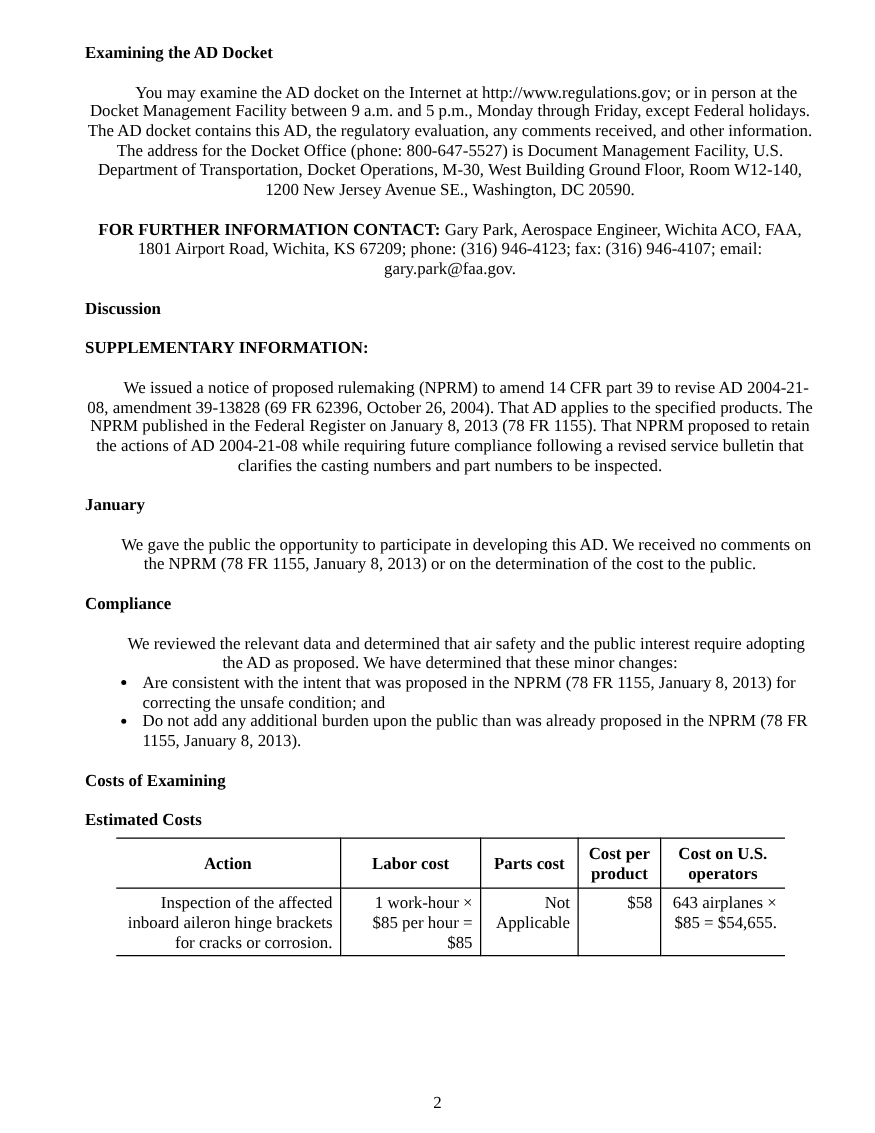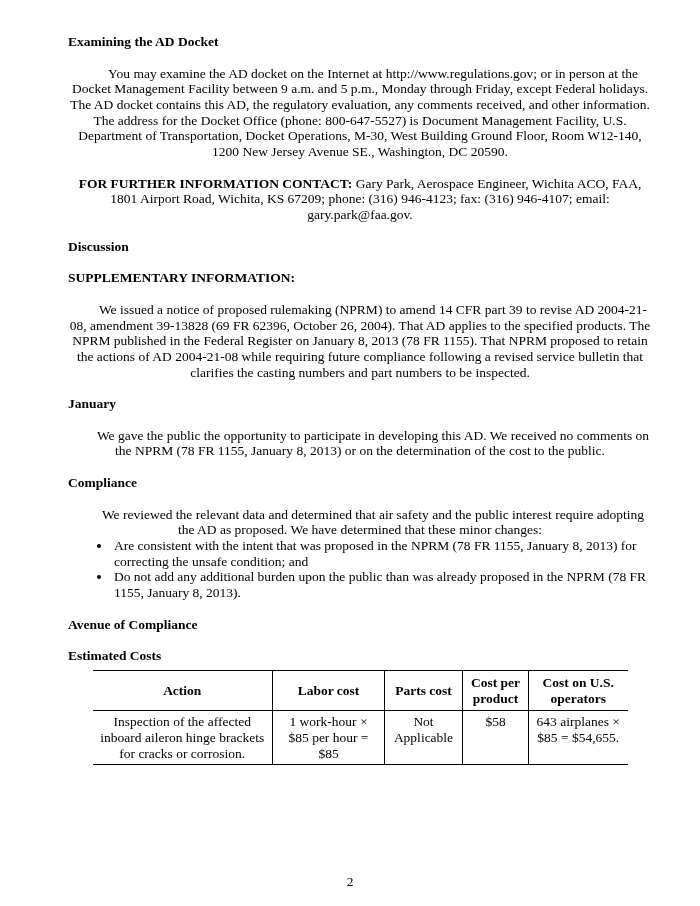--- a/index.html
+++ b/index.html
@@ -59,21 +59,21 @@
     font-size: 13.5px;
     line-height: 1.16;
   }
   table.costs-table th {
     font-weight: bold;
     text-align: center;
     vertical-align: middle;
     padding: 4px 4px;
   }
   table.costs-table td {
-    text-align: center;
+    text-align: right;
     vertical-align: top;
     padding: 3px 6px;
   }
   table.costs-table th:first-child,
   table.costs-table td:first-child { border-left: none; }
   table.costs-table th:last-child,
   table.costs-table td:last-child { border-right: none; }
   .col-action   { width: 180px; }
   .col-labor    { width: 112px; }
   .col-parts    { width: 78px; }
@@ -105,21 +105,21 @@
   <h3 class="heading">January</h3>
   <p class="para indent">We gave the public the opportunity to participate in developing this AD. We received no comments on the NPRM (78 FR 1155, January 8, 2013) or on the determination of the cost to the public.</p>
 
   <h3 class="heading">Compliance</h3>
   <p class="para indent no-bottom">We reviewed the relevant data and determined that air safety and the public interest require adopting the AD as proposed. We have determined that these minor changes:</p>
   <ul class="bullets">
     <li>Are consistent with the intent that was proposed in the NPRM (78 FR 1155, January 8, 2013) for correcting the unsafe condition; and</li>
     <li>Do not add any additional burden upon the public than was already proposed in the NPRM (78 FR 1155, January 8, 2013).</li>
   </ul>
 
-  <h3 class="heading">Avenue of Compliance</h3>
+  <h3 class="heading">Costs of Examining</h3>
 
   <div class="table-title">Estimated Costs</div>
 
   <table class="costs-table">
     <thead>
       <tr>
         <th class="col-action">Action</th>
         <th class="col-labor">Labor cost</th>
         <th class="col-parts">Parts cost</th>
         <th class="col-product">Cost per product</th>

